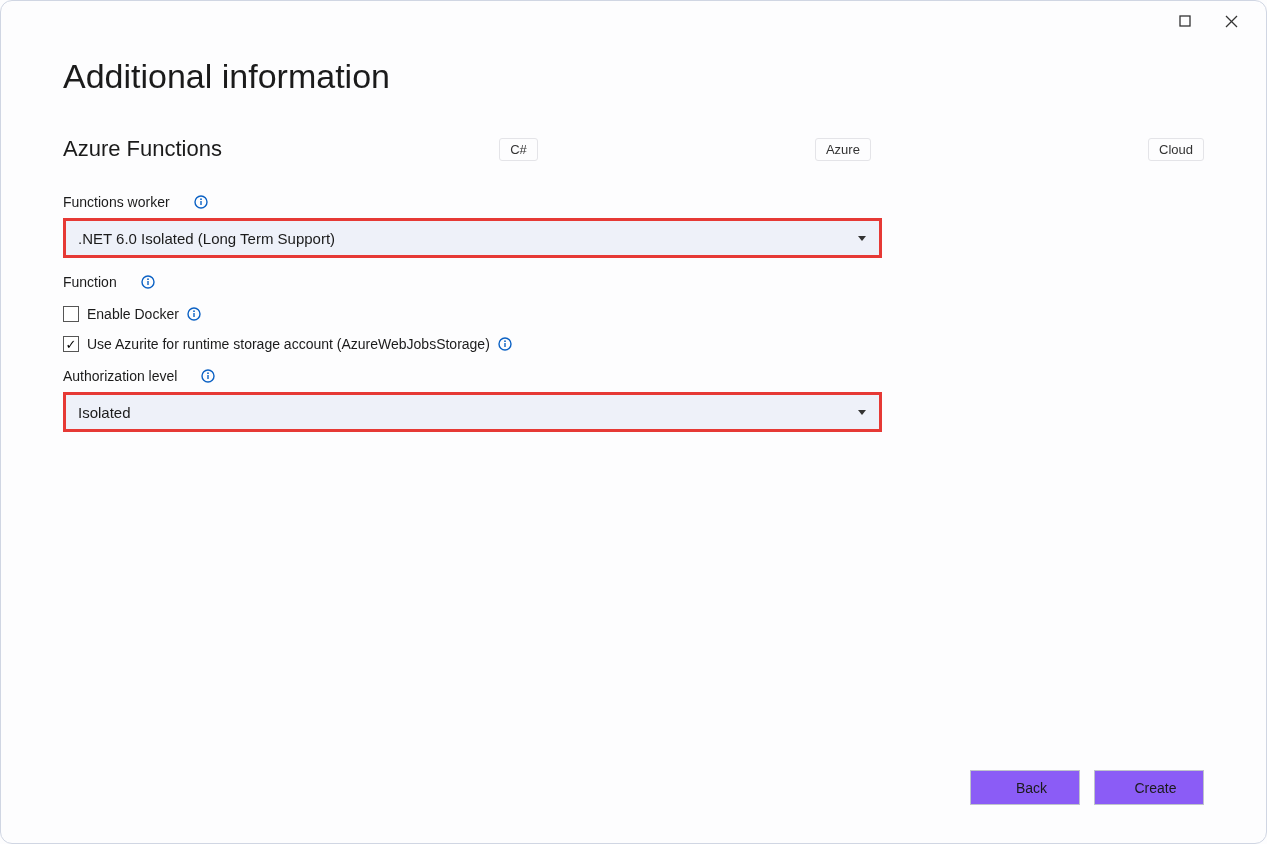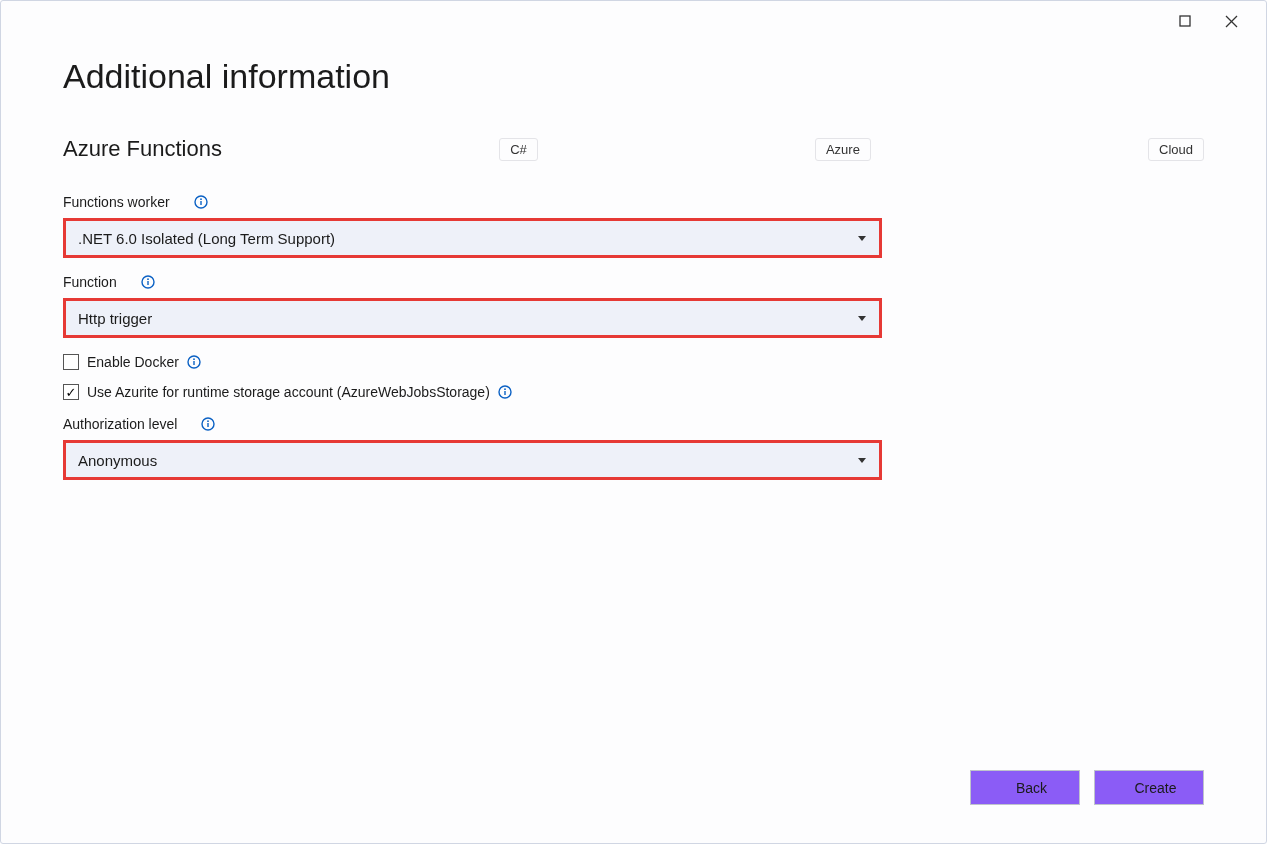--- a/index.html
+++ b/index.html
@@ -12,21 +12,21 @@
       background: #fdfdfe;
       width: 1267px;
       height: 844px;
       overflow: hidden;
       position: relative;
     }
     .window {
       width: 1267px;
       height: 844px;
       border: 1px solid #d0d6e3;
-      border-radius: 3px;
+      border-radius: 12px;
       position: relative;
       background: #fdfdfe;
     }
     .titlebar {
       position: absolute;
       top: 0;
       right: 0;
       height: 40px;
       display: flex;
       align-items: center;
@@ -216,28 +216,20 @@
 
     <div class="form-group">
       <div class="label-row">
         <span class="field-label">Function</span>
         <span class="info-icon">
           <svg width="14" height="14" viewBox="0 0 14 14">
             <circle cx="7" cy="7" r="6" fill="none" stroke="#0b61c4" stroke-width="1.4"></circle>
             <circle cx="7" cy="4.2" r="0.9" fill="#0b61c4"></circle>
             <rect x="6.3" y="6" width="1.4" height="4" fill="#0b61c4"></rect>
           </svg>
-        </span>
-      </div>
-      <div class="dropdown">
-        <span class="dropdown-text">Http trigger</span>
-        <span class="dropdown-arrow">
-          <svg width="8" height="5" viewBox="0 0 8 5">
-              <path d="M0 0 L4 5 L8 0 Z" fill="#333"></path>
-            </svg>
         </span>
       </div>
     </div>
 
     <div class="checkbox-row">
       <div class="checkbox"></div>
       <span class="checkbox-label">Enable Docker</span>
       <span class="info-icon">
         <svg width="14" height="14" viewBox="0 0 14 14">
           <circle cx="7" cy="7" r="6" fill="none" stroke="#0b61c4" stroke-width="1.4"></circle>
@@ -264,21 +256,21 @@
         <span class="field-label">Authorization level</span>
         <span class="info-icon">
           <svg width="14" height="14" viewBox="0 0 14 14">
             <circle cx="7" cy="7" r="6" fill="none" stroke="#0b61c4" stroke-width="1.4"></circle>
             <circle cx="7" cy="4.2" r="0.9" fill="#0b61c4"></circle>
             <rect x="6.3" y="6" width="1.4" height="4" fill="#0b61c4"></rect>
           </svg>
         </span>
       </div>
       <div class="dropdown">
-        <span class="dropdown-text">Anonymous</span>
+        <span class="dropdown-text">Isolated</span>
         <span class="dropdown-arrow">
           <svg width="8" height="5" viewBox="0 0 8 5">
               <path d="M0 0 L4 5 L8 0 Z" fill="#333"></path>
             </svg>
         </span>
       </div>
     </div>
 
   </div>
 

